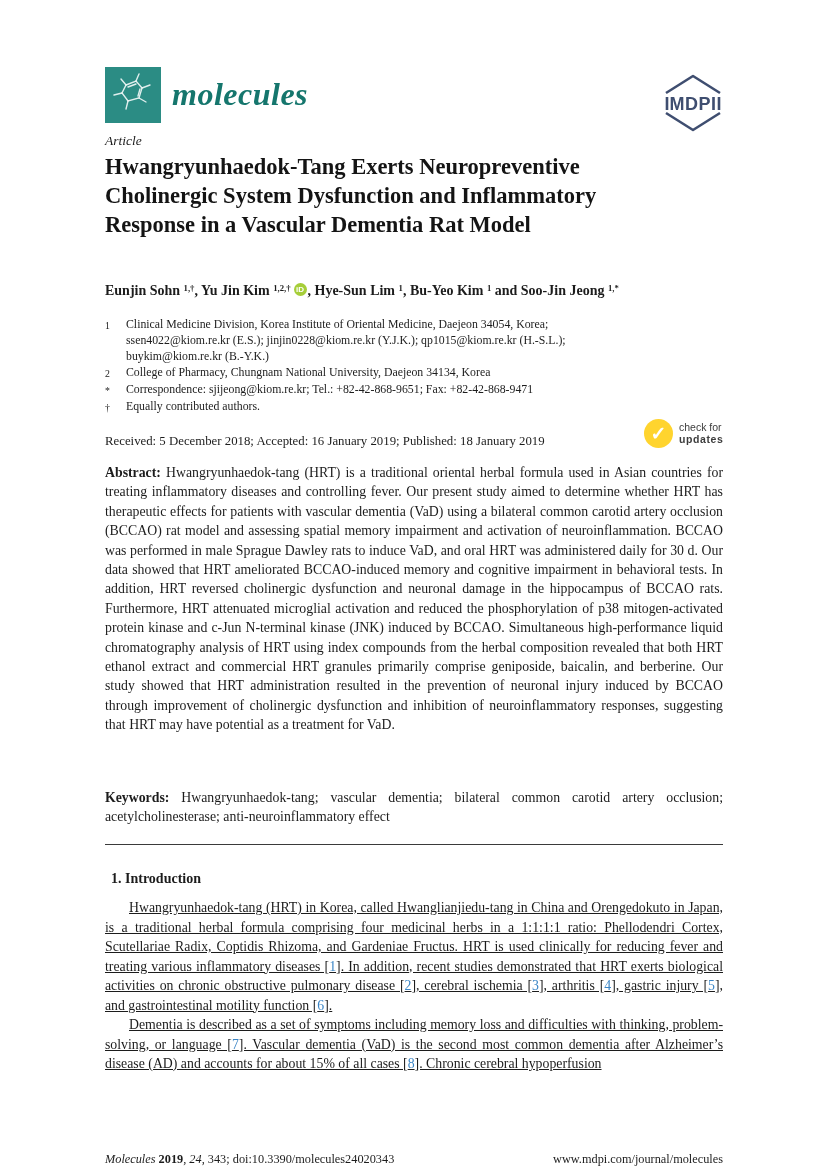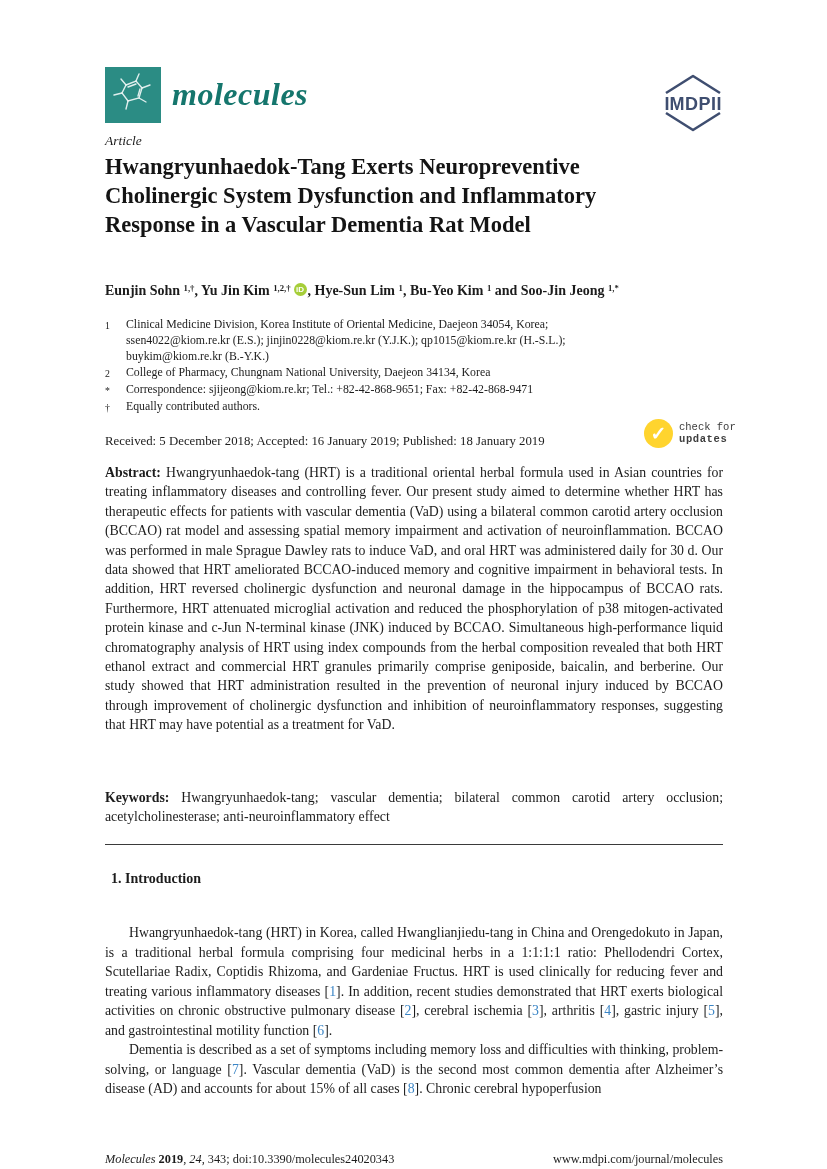--- a/index.html
+++ b/index.html
@@ -30,29 +30,29 @@
   .affil-text{flex:1;}
   .received{top:434px;font-size:12.8px;}
 
   .badge{
     position:absolute;left:644px;top:419px;display:flex;align-items:center;gap:6px;cursor:pointer;
   }
   .badge-seal{
     width:29px;height:29px;border-radius:50%;background:#ffd42e;color:#fff;
     font:bold 19px/29px "Liberation Sans",sans-serif;text-align:center;
   }
-  .badge-text{font-family:Liberation Mono, monospace;font-size:10.5px;line-height:11.5px;color:#3d3d3d;}
+  .badge-text{font-family:Liberation Sans, sans-serif;font-size:10.5px;line-height:11.5px;color:#3d3d3d;}
   .badge-text .b2{font-weight:bold;letter-spacing:0.6px;}
 
   
   .abstract{top:463px;font-size:13.8px;line-height:19.4px;text-align:justify;}
   .keywords{top:788px;font-size:13.8px;line-height:19.4px;text-align:justify;}
   .rule{top:844px;border-top:1px solid #3a3a3a;height:0;}
   .section-heading{top:871px;font-size:14px;font-weight:bold;margin-left:6px;}
-  .intro{top:923px;font-size:13.8px;line-height:19.5px;text-align:justify;}
+  .intro{top:898px;font-size:13.8px;line-height:19.5px;text-align:justify;text-decoration:underline;}
   .intro p{margin:0;text-indent:24px;}
 
   .footer{top:1152px;display:flex;justify-content:space-between;font-size:12.3px;}
 
   
   .seg-sup{font-size:0.62em;position:relative;top:-0.45em;}
   .seg-bold{font-weight:bold;}
   .seg-italic{font-style:italic;}
   .seg-cite{color:#3a85c6;}
   .orcid-icon{

